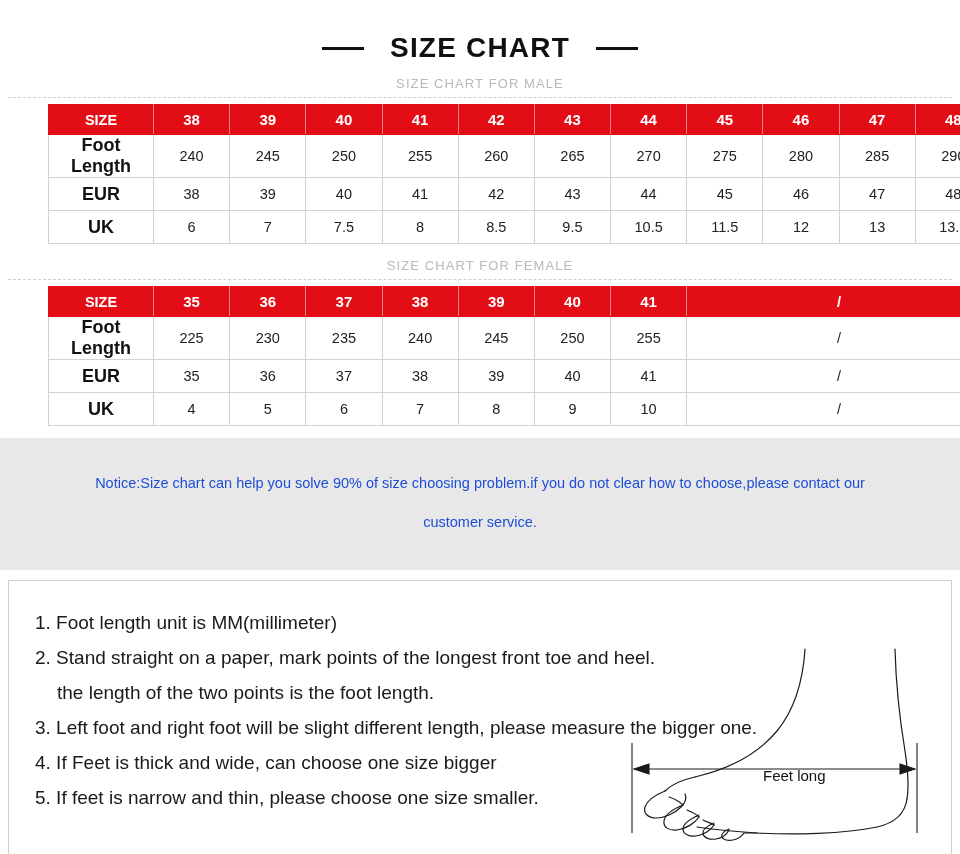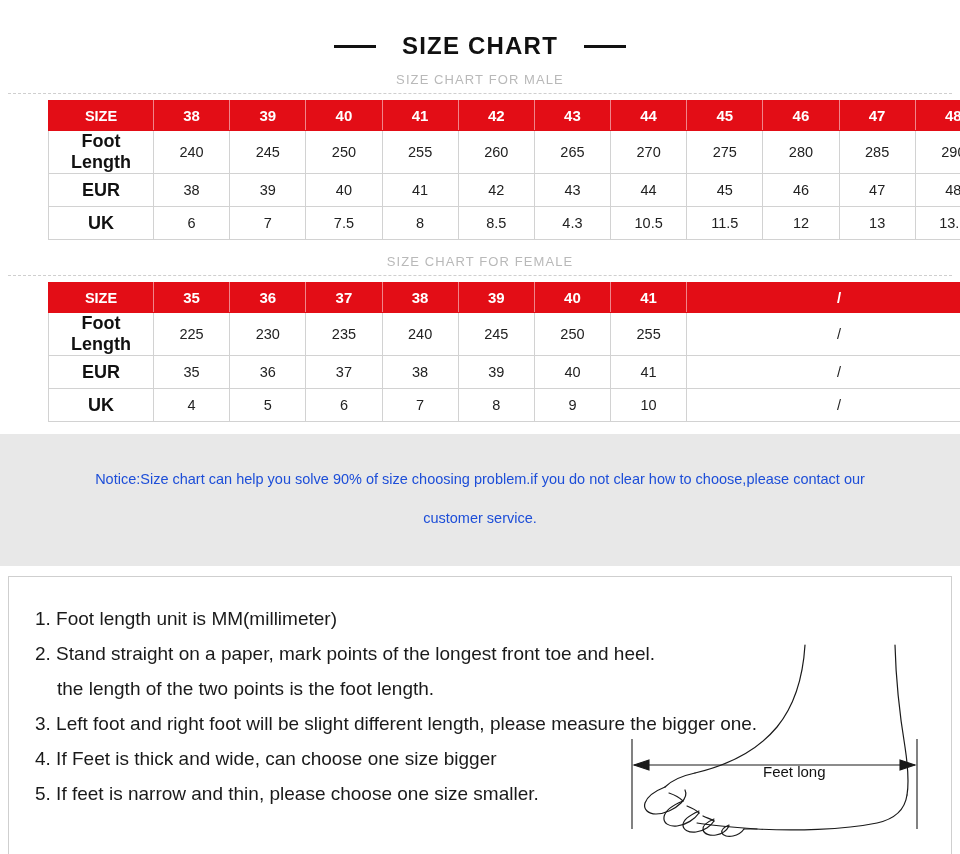--- a/index.html
+++ b/index.html
@@ -12,21 +12,21 @@
   }
   .page { position: relative; width: 960px; height: 854px; overflow: hidden; background:#fff; }
 
   
   .title-row {
     display: flex; align-items: center; justify-content: center;
     gap: 26px; padding-top: 34px;
   }
   .title-dash { width: 42px; height: 3px; background: #111; display:block; }
   .title-text {
-    font-size: 24px; font-weight: bold; letter-spacing: 1.2px;
+    font-size: 28px; font-weight: bold; letter-spacing: 1.2px;
     color: #111; line-height: 1; white-space: nowrap;
   }
 
   
   .subtitle {
     text-align: center; color: #b9b9b9; font-size: 13px;
     letter-spacing: 1.1px; padding: 14px 0 6px 0;
   }
   .dash-rule {
     border-top: 1px dashed #cfcfcf;
@@ -183,21 +183,21 @@
           <td>47</td>
           <td>48</td>
         </tr>
         <tr>
           <td class="rowhead">UK</td>
           <td>6</td>
           <td>7</td>
           <td>7.5</td>
           <td>8</td>
           <td>8.5</td>
-          <td>4.3</td>
+          <td>9.5</td>
           <td>10.5</td>
           <td>11.5</td>
           <td>12</td>
           <td>13</td>
           <td>13.5</td>
         </tr>
       </tbody>
     </table>
   </div>
 

